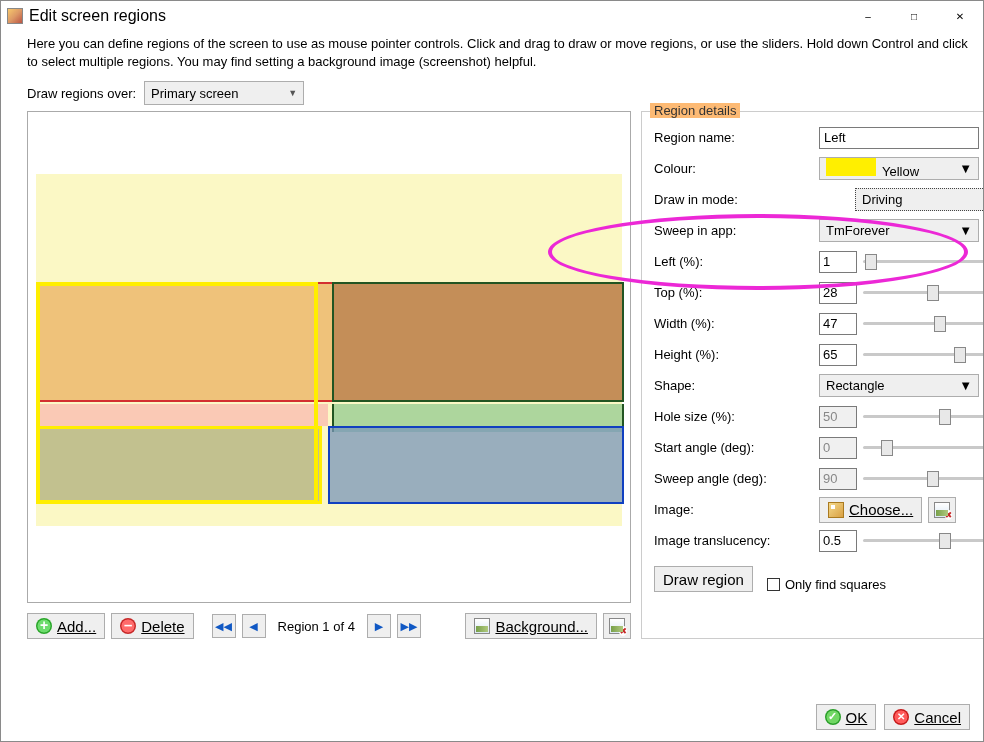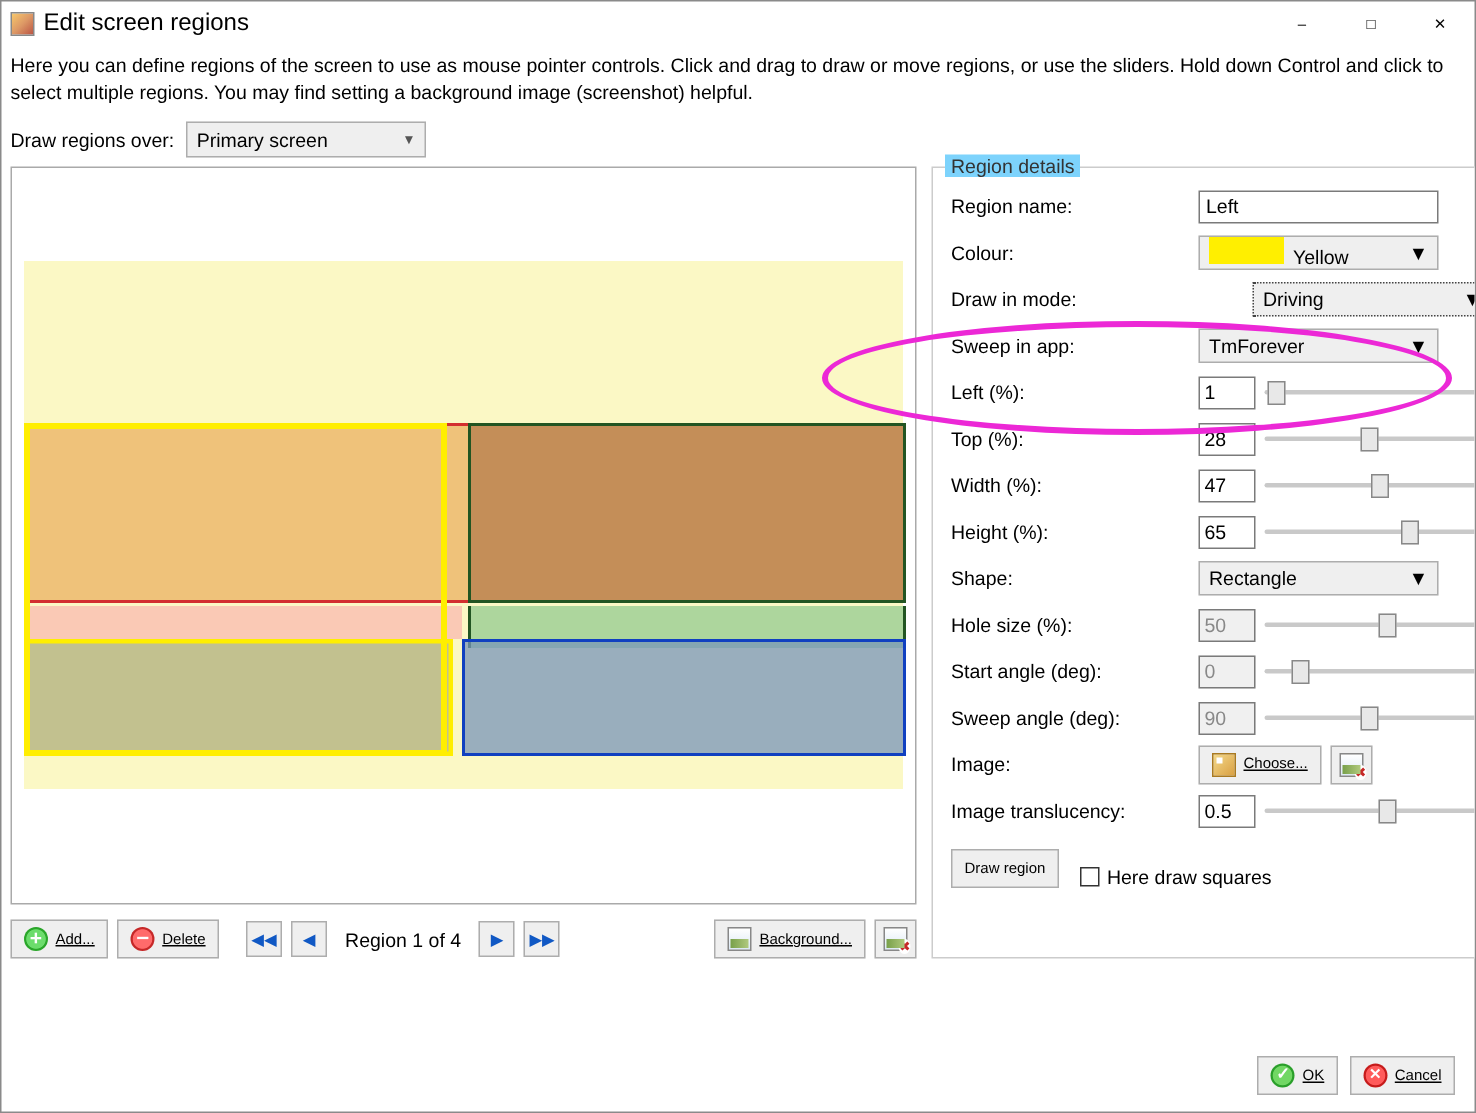--- a/index.html
+++ b/index.html
@@ -5,21 +5,21 @@
 * { box-sizing: border-box; margin: 0; padding: 0; }
 body { font-family: "Segoe UI", Tahoma, sans-serif; font-size: 13px; color: #000; background: #fff; width: 984px; height: 742px; overflow: hidden; border: 1px solid #8a8a8a; }
 
 
 .titlebar { height: 30px; display: flex; align-items: center; padding-left: 6px; }
 .titlebar .app-icon { width: 16px; height: 16px; background: linear-gradient(135deg,#f7c86c,#d96,#b54); border: 1px solid #888; margin-right: 6px; }
 .titlebar .title-text { flex: 1; font-size: 16px; }
 .titlebar .winbtn { width: 46px; height: 30px; display: flex; align-items: center; justify-content: center; font-family: "Segoe UI Symbol", sans-serif; font-size: 10px; }
 
 
-.content { padding: 4px 10px 10px 6px; }
+.content { padding: 4px 10px 10px 26px; }
 .intro { line-height: 1.4; margin-bottom: 10px; font-size: 13px; }
 
 .row-top { display: flex; align-items: center; margin-bottom: 6px; }
 .row-top label { margin-right: 8px; }
 .combo { border: 1px solid #adadad; background: #efefef; height: 24px; padding: 0 6px; display: inline-flex; align-items: center; justify-content: space-between; font-size: 13px; min-width: 160px; position: relative; }
 .combo .chev { margin-left: 10px; font-size: 9px; color: #555; }
 
 .layout { display: flex; gap: 10px; }
 
 
@@ -31,37 +31,37 @@
 .r-top-red { left: 8px; top: 170px; width: 588px; height: 120px; border: 2px solid #d32f2f; background: rgba(230,150,60,0.55); }
 .r-top-darkgreen { left: 304px; top: 170px; width: 292px; height: 120px; border: 2px solid #225522; background: rgba(160,100,60,0.55); }
 .r-mid-green { left: 304px; top: 292px; width: 292px; height: 28px; background: rgba(140,200,140,0.7); border-left: 2px solid #225522; border-right: 2px solid #225522; }
 .r-bot-yellow { left: 8px; top: 314px; width: 286px; height: 78px; border: 3px solid #ffee00; background: rgba(170,170,120,0.7); }
 .r-bot-blue { left: 300px; top: 314px; width: 296px; height: 78px; border: 2px solid #1040c0; background: rgba(120,150,185,0.75); }
 .r-sel { position: absolute; left: 8px; top: 170px; width: 282px; height: 222px; border: 4px solid #ffee00; pointer-events: none; }
 .r-bot-pink { position:absolute; left:8px; top:292px; width:292px; height:22px; background:rgba(250,170,170,.6); }
 
 
 .canvas-bar { display: flex; align-items: center; margin-top: 10px; gap: 6px; }
-.btn { border: 1px solid #adadad; background: #efefef; height: 26px; padding: 0 8px; display: inline-flex; align-items: center; gap: 5px; font-size: 10px; cursor: default; }
+.btn { border: 1px solid #adadad; background: #efefef; height: 26px; padding: 0 8px; display: inline-flex; align-items: center; gap: 5px; font-size: 15px; cursor: default; }
 .btn .u { text-decoration: underline; }
 .ico16 { width: 16px; height: 16px; display: inline-block; }
 .ico-add { background: radial-gradient(circle at 50% 50%, #6cdc6c 55%, #2aa62a 60%); border-radius: 50%; position: relative; }
 .ico-add::after { content: "+"; position: absolute; inset: 0; color: #fff; font-weight: bold; text-align: center; line-height: 15px; font-size: 14px; }
 .ico-del { background: radial-gradient(circle at 50% 50%, #ff6b6b 55%, #c62828 60%); border-radius: 50%; position: relative; }
 .ico-del::after { content: "–"; position: absolute; inset: 0; color: #fff; font-weight: bold; text-align: center; line-height: 13px; font-size: 15px; }
 .navb { width: 24px; height: 24px; border: 1px solid #adadad; background: #efefef; display: inline-flex; align-items: center; justify-content: center; font-size: 11px; color: #1058c4; }
 .navlabel { margin: 0 6px; }
 .ico-img { width:16px; height:16px; background: linear-gradient(180deg,#fff,#dbe8f4); border:1px solid #888; position:relative; }
 .ico-img::after { content:""; position:absolute; left:1px; top:7px; width:12px; height:6px; background:linear-gradient(90deg,#78a04a,#b0c97e); }
 .ico-imgx { position: relative; }
 .ico-imgx::before { content:"✖"; position:absolute; right:-3px; bottom:-3px; font-size:9px; color:#c62828; background:#fff; border-radius:50%; }
 
 
 .details { flex: 1; border: 1px solid #ccc; background: #fff; padding: 10px 12px 14px 12px; position: relative; font-size: 13px; }
-.details .legend { position: absolute; top: -9px; left: 8px; background: #7dd3fc; padding: 0 4px; font-size: 13px; color: #333; }
+.details .legend { position: absolute; top: -9px; left: 8px; background: #fdba74; padding: 0 4px; font-size: 13px; color: #333; }
 .frow { display: flex; align-items: center; height: 31px; }
 .frow .lab { width: 165px; }
 .frow .ctl { flex: 1; display: flex; align-items: center; gap: 6px; }
 .txt { border: 1px solid #7a7a7a; height: 22px; padding: 0 4px; font-size: 13px; width: 160px; background: #fff; }
 .numtxt { width: 38px; border: 1px solid #7a7a7a; height: 22px; padding: 0 3px; font-size: 13px; }
 .numtxt.disab { background: #f0f0f0; color: #888; }
 .slider { flex: 1; height: 22px; position: relative; }
 .slider .track { position: absolute; left: 0; right: 0; top: 9px; height: 3px; background: #c9c9c9; border-radius: 2px; }
 .slider .thumb { position: absolute; top: 3px; width: 12px; height: 16px; background: #e8e8e8; border: 1px solid #888; }
 .combo2 { border: 1px solid #adadad; background: #efefef; height: 23px; padding: 0 6px; display: flex; align-items: center; justify-content: space-between; font-size: 13px; width: 160px; }
@@ -290,21 +290,21 @@
             </div>
         </div>
       </div>
 
       <div style="margin-top:10px; display:flex; align-items:flex-end;">
         <div class="btn">
           <span>Draw region</span>
         </div>
         <label class="chk">
           <span class="box"></span>
-          <span>Here draw squares</span>
+          <span>Only find squares</span>
         </label>
       </div>
     </div>
 
   </div>
 </div>
 
 <div class="ellipse" style="left:548px; top:214px; width:420px; height:76px;"></div>
 
 <div class="bottombar">

